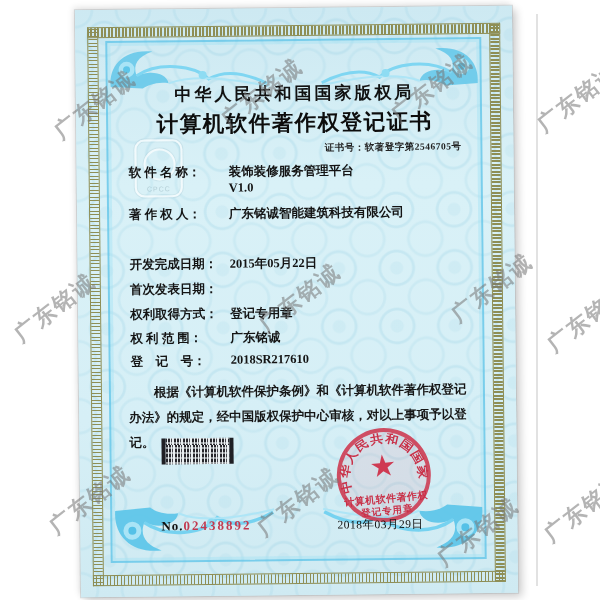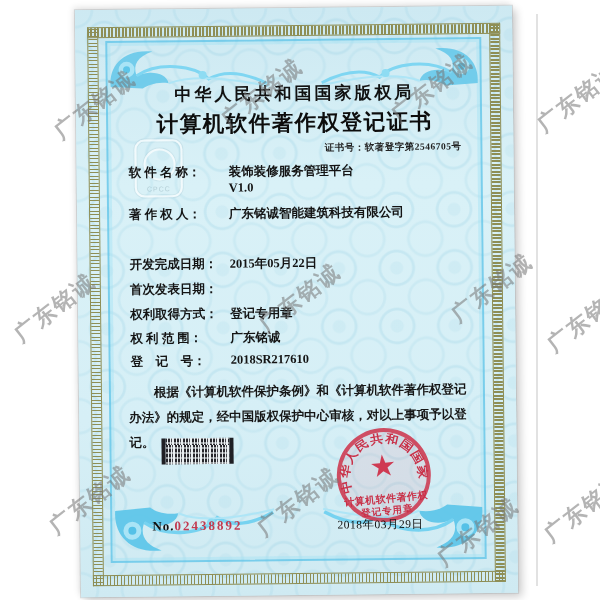--- a/index.html
+++ b/index.html
@@ -58,21 +58,21 @@
   .emboss-txt{position:absolute;left:0;bottom:3px;width:100%;text-align:center;font-size:7px;
     font-family:"Liberation Sans",sans-serif;color:rgba(130,160,172,0.55);letter-spacing:1px;}
   
   .barcode{position:absolute;left:82px;top:429px;width:72px;height:26px;box-sizing:border-box;
     border-left:4px solid #1f1f24;border-right:4px solid #1f1f24;
     background-image:
       repeating-linear-gradient(0deg, rgba(236,242,244,0.55) 0 2px, rgba(236,242,244,0) 2px 5px),
       repeating-linear-gradient(90deg,#26262b 0 2px,#e9eef0 2px 3px,#26262b 3px 5px,#e9eef0 5px 6px,#44444a 6px 7px,#e9eef0 7px 9px);}
   
   .serial{position:absolute;left:72px;top:509px;font-size:13px;color:#111;}
-  .serial .no-label{font-weight:bold;letter-spacing:1px;}
+  .serial .no-label{font-weight:bold;letter-spacing:1px;margin-left:9px;}
   .serial .no-digits{color:#c23a50;letter-spacing:2px;font-weight:bold;}
   .seal-date{position:absolute;left:257px;top:510px;font-size:11.5px;font-weight:normal;color:#101010;letter-spacing:0.5px;}
   
   .seal{position:absolute;left:257px;top:421px;width:94px;height:94px;transform:rotate(-5deg);}
   .seal-ring{position:absolute;inset:0;border-radius:50%;box-sizing:border-box;
     border:4px solid rgba(205,52,75,0.85);background:radial-gradient(circle, rgba(225,90,110,0.10) 60%, rgba(225,90,110,0.16) 100%);}
   .seal-arc{position:absolute;left:0;top:0;}
   .seal-arc text{fill:#c93click;}
   .seal-star{position:absolute;left:0;top:23px;width:100%;text-align:center;font-size:30px;line-height:30px;
     color:#cf3a52;font-family:"DejaVu Sans",sans-serif;}

